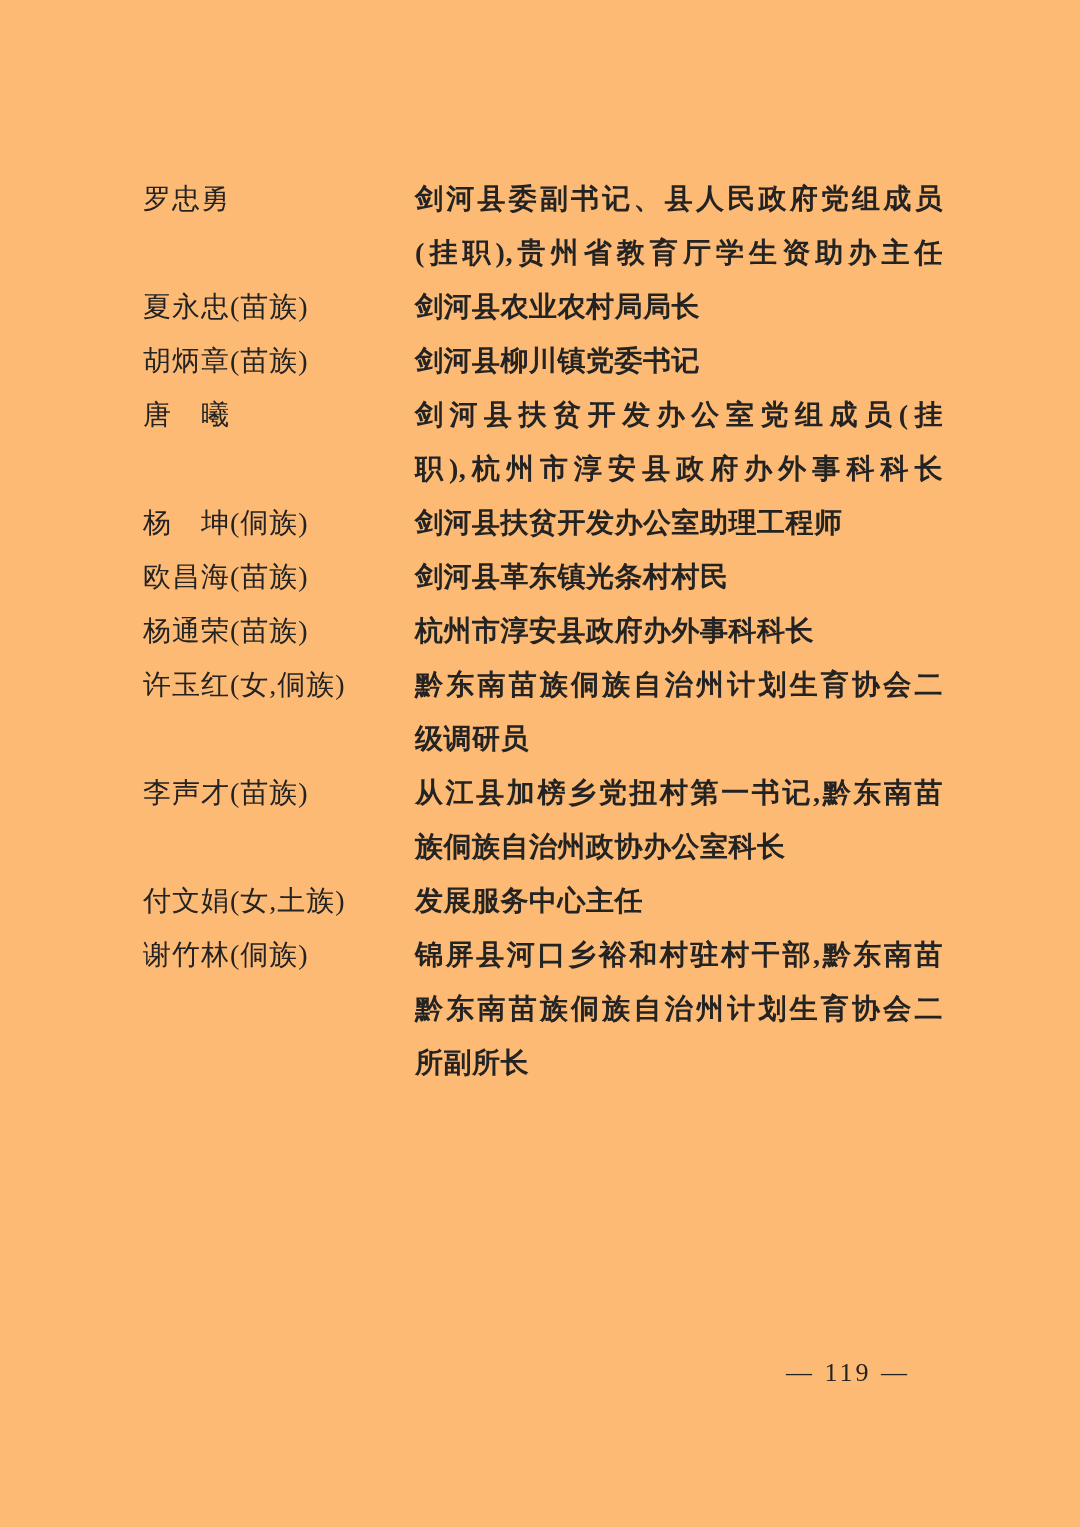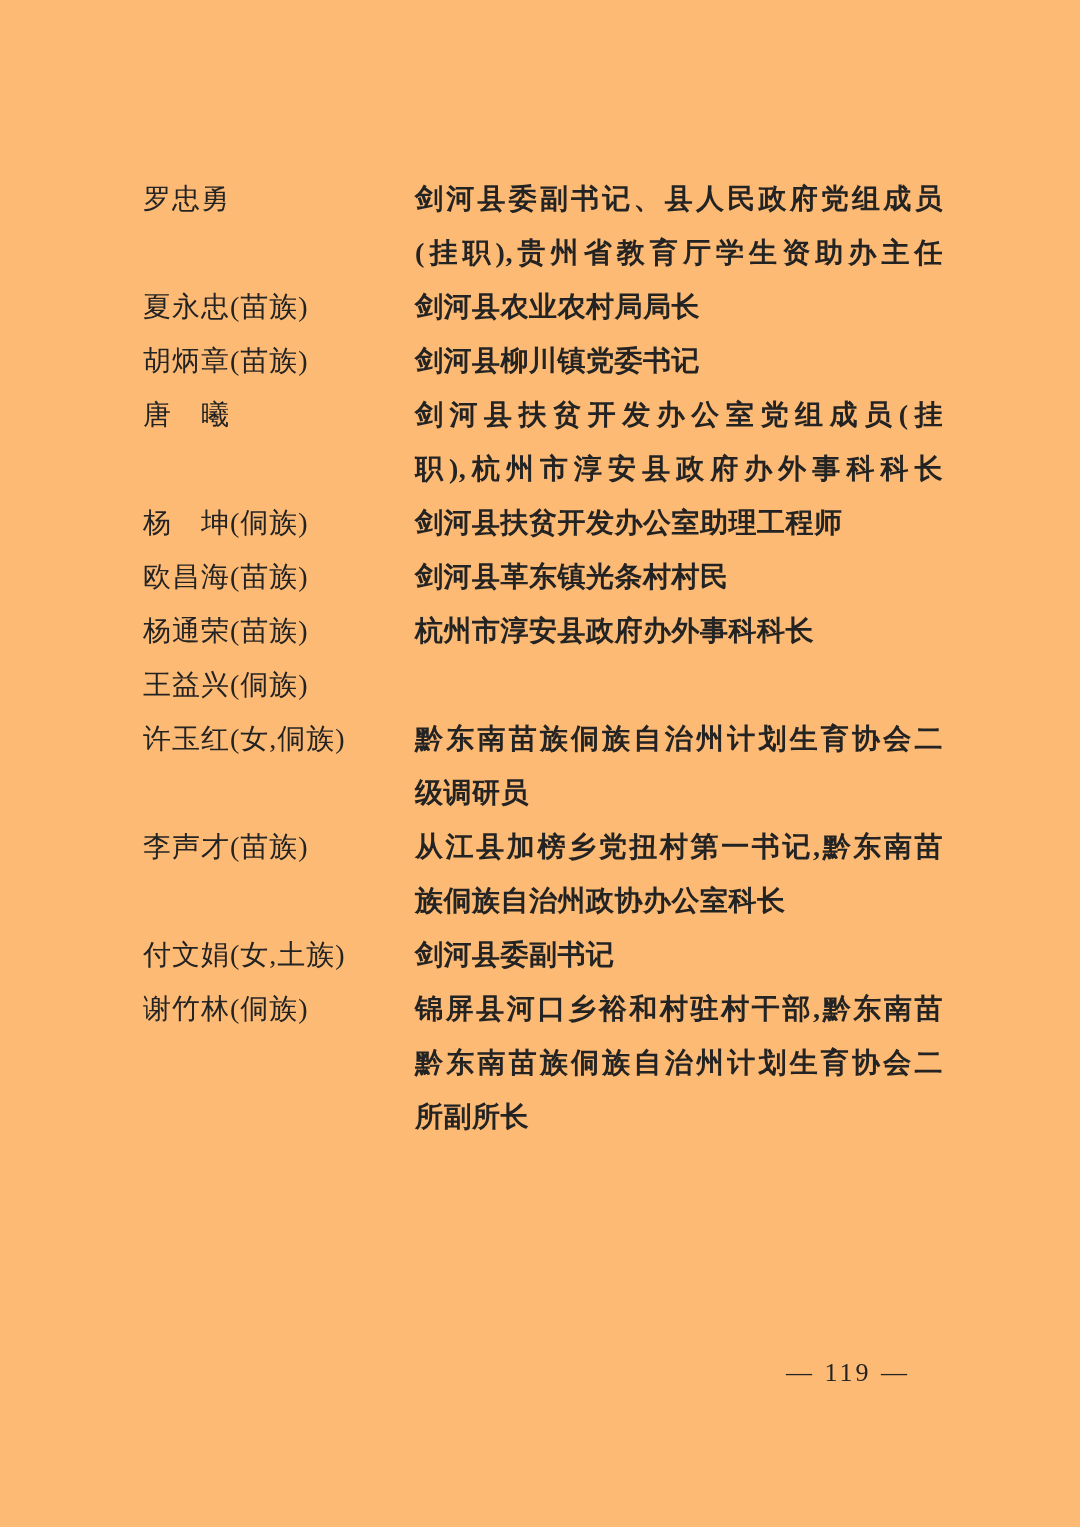--- a/index.html
+++ b/index.html
@@ -116,21 +116,20 @@
   </div>
 
   <div class="row">
     <div class="name-cell">杨通荣(苗族)</div>
     <div class="title-cell">
           <div class="line">杭州市淳安县政府办外事科科长</div>
         </div>
   </div>
 
   <div class="row">
-    <div class="name-cell">王益兴(侗族)</div>
   </div>
 
   <div class="row">
     <div class="name-cell">许玉红(女,侗族)</div>
     <div class="title-cell">
           <div class="line j">黔东南苗族侗族自治州计划生育协会二</div>
           <div class="line">级调研员</div>
         </div>
   </div>
 
@@ -138,21 +137,21 @@
     <div class="name-cell">李声才(苗族)</div>
     <div class="title-cell">
           <div class="line j">从江县加榜乡党扭村第一书记,黔东南苗</div>
           <div class="line">族侗族自治州政协办公室科长</div>
         </div>
   </div>
 
   <div class="row">
     <div class="name-cell">付文娟(女,土族)</div>
     <div class="title-cell">
-          <div class="line">剑河县委副书记</div>
+          <div class="line">发展服务中心主任</div>
         </div>
   </div>
 
   <div class="row">
     <div class="name-cell">谢竹林(侗族)</div>
     <div class="title-cell">
           <div class="line j">锦屏县河口乡裕和村驻村干部,黔东南苗</div>
           <div class="line j">黔东南苗族侗族自治州计划生育协会二</div>
           <div class="line">所副所长</div>
         </div>

